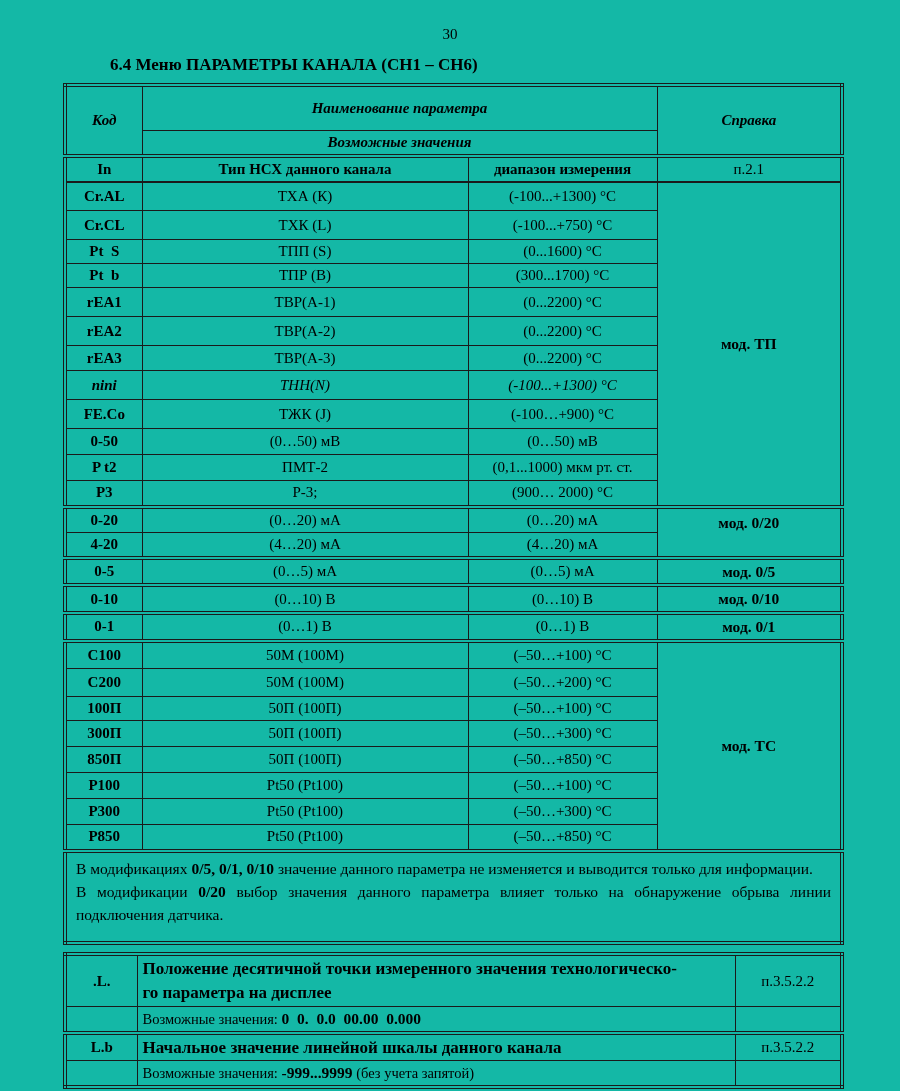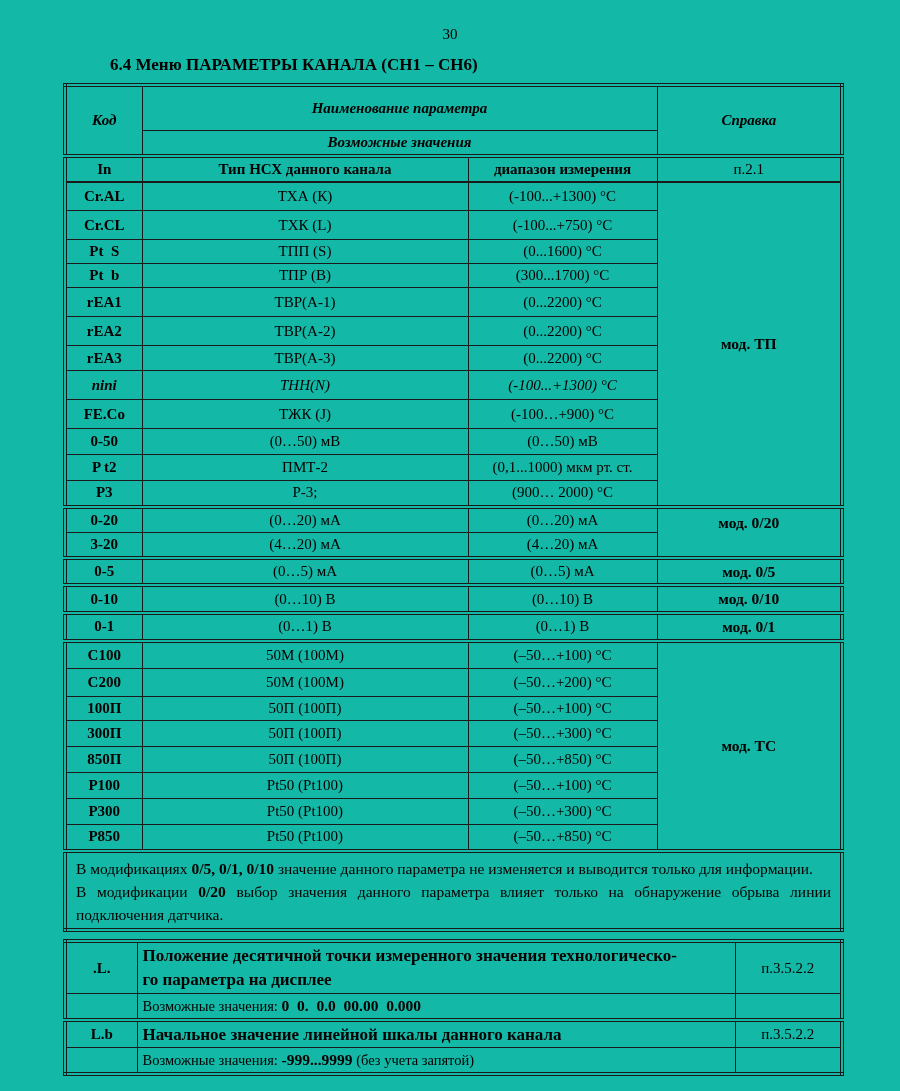--- a/index.html
+++ b/index.html
@@ -22,21 +22,21 @@
   .hdr1{height:45px;}
   .hdr2{height:24px;}
   .c-code{font-weight:bold;}
   .row-in td{border-top:4px double #1a1a1a;border-bottom:2px solid #1a1a1a;font-weight:bold;}
   .row-in td.c-ref{font-weight:normal;}
   tr.grp td{border-top:4px double #1a1a1a;}
   td.bold{font-weight:bold;font-size:15.5px;}
   td.vtop{vertical-align:top;padding-top:3px;}
   td.notes{
     border-top:4px double #1a1a1a;text-align:justify;white-space:normal;
-    padding:4px 9px 2px 9px;font-size:15.5px;line-height:1.5;vertical-align:top;
+    padding:4px 9px 15px 9px;font-size:15.5px;line-height:1.5;vertical-align:top;
   }
   .notes .b{font-weight:bold;}
   .params-table{margin-top:7px;}
   .params-table td{text-align:left;}
   .params-table td.c-code{text-align:center;}
   .params-table td.c-ref{text-align:center;}
   .params-table .desc{font-weight:bold;font-size:17px;}
   .params-table .vals{font-size:14.5px;}
   .params-table .vals .b{font-weight:bold;font-size:15.5px;}
   .params-table tr.grp td{border-top:4px double #1a1a1a;}
@@ -133,21 +133,21 @@
           <td class="c-name">Р-3;</td>
           <td class="c-range">(900… 2000) °С</td>
         </tr>
         <tr class="grp" style="height: 24px;">
           <td class="c-code">0-20</td>
           <td class="c-name">(0…20) мА</td>
           <td class="c-range">(0…20) мА</td>
           <td class="c-ref bold vtop" rowspan="2">мод. 0/20</td>
         </tr>
         <tr style="height: 24px;">
-          <td class="c-code">3-20</td>
+          <td class="c-code">4-20</td>
           <td class="c-name">(4…20) мА</td>
           <td class="c-range">(4…20) мА</td>
         </tr>
         <tr class="grp" style="height: 24px;">
           <td class="c-code">0-5</td>
           <td class="c-name">(0…5) мА</td>
           <td class="c-range">(0…5) мА</td>
           <td class="c-ref bold" rowspan="1">мод. 0/5</td>
         </tr>
         <tr class="grp" style="height: 23px;">

